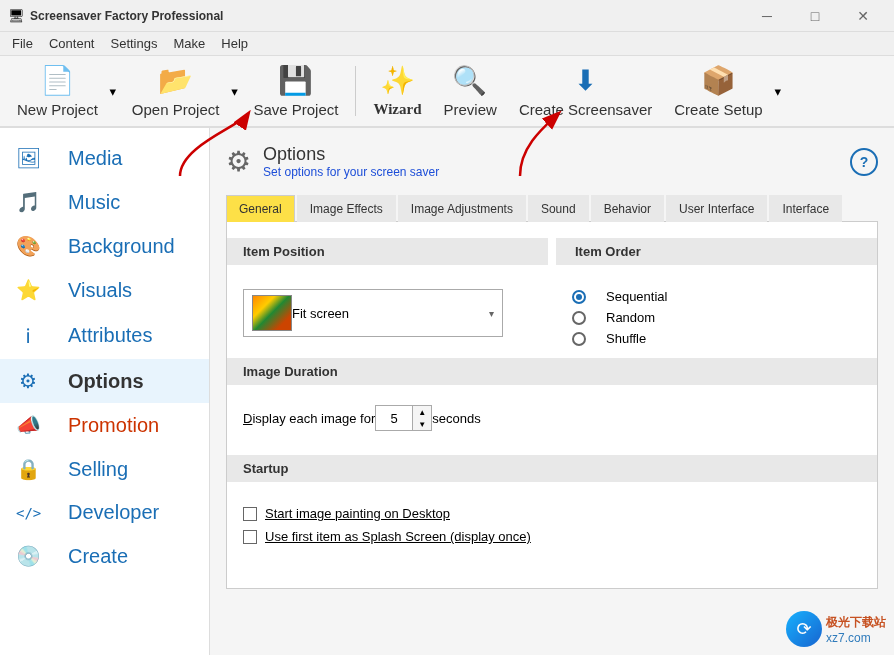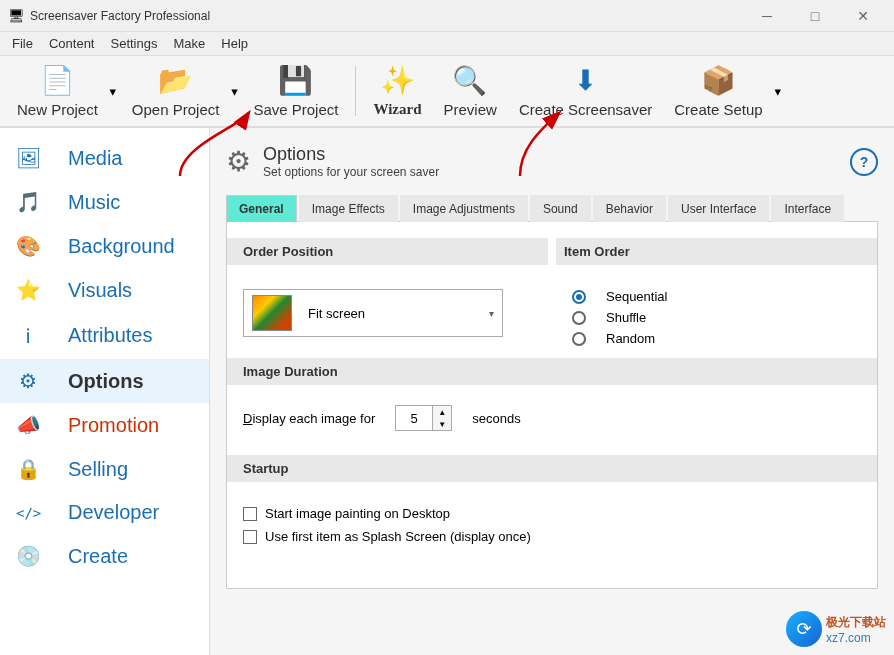--- a/index.html
+++ b/index.html
@@ -1,21 +1,21 @@
 <!DOCTYPE html>
 <html><head>
   <meta charset="utf-8">
   <style>
     * { margin: 0; padding: 0; box-sizing: border-box; }
     body { font-family: 'Segoe UI', Arial, sans-serif; font-size: 13px; background: #f0f0f0; width: 894px; height: 655px; overflow: hidden; }
     
     
     .titlebar { background: #f0f0f0; height: 32px; display: flex; align-items: center; padding: 0 8px; border-bottom: 1px solid #ddd; }
     .titlebar-icon { width: 16px; height: 16px; margin-right: 6px; }
-    .titlebar-title { font-size: 12px; color: #333; flex: 1; }
+    .titlebar-title { font-size: 12px; color: #333; flex: 1; font-weight: bold; }
     .titlebar-controls { display: flex; gap: 2px; }
     .titlebar-btn { width: 46px; height: 28px; border: none; background: transparent; cursor: pointer; font-size: 14px; color: #666; display: flex; align-items: center; justify-content: center; }
 
     
     .menubar { background: #f0f0f0; height: 24px; display: flex; align-items: center; padding: 0 4px; border-bottom: 1px solid #ddd; }
     .menu-item { padding: 2px 8px; cursor: pointer; font-size: 13px; color: #333; }
 
     
     .toolbar { background: #f5f5f5; border-bottom: 2px solid #ddd; display: flex; align-items: center; padding: 4px 8px; gap: 4px; height: 72px; }
     .toolbar-btn { display: flex; flex-direction: column; align-items: center; justify-content: center; padding: 4px 8px; cursor: pointer; border: 1px solid transparent; gap: 4px; min-width: 60px; }
@@ -36,64 +36,64 @@
     .sidebar-item-label { font-size: 20px; color: #1a6eb5; margin-left: 16px; }
     .sidebar-item-label.bold { font-weight: bold; color: #333; }
     .sidebar-item.promotion .sidebar-item-label { color: #cc3300; }
     .sidebar-item.promotion .sidebar-item-icon { color: #cc3300; }
 
     
     .content { flex: 1; background: #f5f5f5; padding: 16px; overflow-y: auto; }
     .content-header { display: flex; align-items: center; gap: 12px; margin-bottom: 16px; }
     .content-header-icon { font-size: 28px; color: #666; }
     .content-header-text h2 { font-size: 18px; font-weight: normal; color: #333; }
-    .content-header-text p { font-size: 12px; color: #404040; text-align: right; }
+    .content-header-text p { font-size: 12px; color: #1d4ed8; text-align: right; }
     .help-btn { margin-left: auto; width: 28px; height: 28px; border-radius: 50%; border: 2px solid #1a6eb5; color: #1a6eb5; display: flex; align-items: center; justify-content: center; font-weight: bold; cursor: pointer; font-size: 14px; }
 
     
     .tabs { display: flex; border-bottom: 1px solid #ccc; margin-bottom: 0; }
     .tab { padding: 6px 12px; cursor: pointer; font-size: 12px; color: #333; border: 1px solid transparent; border-bottom: none; margin-bottom: -1px; background: #e8e8e8; margin-right: 2px; }
-    .tab.active { background: #5eead4; border-color: #ccc; border-bottom-color: white; color: #333; font-weight: 700; }
+    .tab.active { background: #fde047; border-color: #ccc; border-bottom-color: white; color: #333; font-weight: 400; }
 
     
     .tab-content { background: white; border: 1px solid #ccc; border-top: none; padding: 16px; }
 
     
     .section-header { background: #e8e8e8; padding: 4px 8px; font-size: 13px; font-weight: bold; color: #333; margin: 0 -16px; padding: 6px 16px; margin-bottom: 12px; }
     .section { margin-bottom: 16px; }
 
     
     .position-row { display: flex; gap: 24px; }
     .position-left { flex: 1; }
     .position-right { flex: 1; }
-    .dropdown-select { display: flex; align-items: center; border: 1px solid #aaa; background: white; padding: 4px 8px; gap: 16px; cursor: pointer; width: 260px; height: 48px; }
+    .dropdown-select { display: flex; align-items: center; border: 1px solid #aaa; background: white; padding: 4px 8px; gap: 0; cursor: pointer; width: 260px; height: 48px; }
     .dropdown-select-text { flex: 1; font-size: 13px; }
     .dropdown-select-arrow { color: #666; font-size: 10px; }
     .image-thumb { width: 40px; height: 36px; background: linear-gradient(135deg, #ff8800 0%, #ffcc00 30%, #228833 50%, #cc4400 80%); border: 1px solid #888; }
 
     
     .radio-group { display: flex; flex-direction: column; gap: 6px; padding-top: 4px; }
     .radio-item { display: flex; align-items: center; gap: 20px; cursor: pointer; }
     .radio-circle { width: 14px; height: 14px; border-radius: 50%; border: 2px solid #666; display: flex; align-items: center; justify-content: center; }
     .radio-circle.checked { border-color: #1a6eb5; }
     .radio-circle.checked::after { content: ''; width: 6px; height: 6px; border-radius: 50%; background: #1a6eb5; }
     .radio-label { font-size: 13px; }
 
     
-    .duration-row { display: flex; align-items: center; gap: 20px; padding: 8px 0; }
+    .duration-row { display: flex; align-items: center; gap: 0; padding: 8px 0; }
     .duration-label { font-size: 13px; }
     .spinbox { display: flex; align-items: center; border: 1px solid #aaa; background: white; }
     .spinbox-input { width: 36px; padding: 2px 4px; border: none; outline: none; text-align: center; font-size: 13px; }
     .spinbox-arrows { display: flex; flex-direction: column; border-left: 1px solid #aaa; }
     .spinbox-up, .spinbox-down { width: 18px; height: 12px; display: flex; align-items: center; justify-content: center; cursor: pointer; font-size: 8px; background: #f5f5f5; }
 
     
     .checkbox-item { display: flex; align-items: center; gap: 8px; padding: 4px 0; cursor: pointer; }
     .checkbox-box { width: 14px; height: 14px; border: 1px solid #666; background: white; flex-shrink: 0; }
-    .checkbox-label { font-size: 13px; }
+    .checkbox-label { font-size: 13px; text-decoration: underline; }
 
     
     .watermark { position: absolute; bottom: 8px; right: 8px; display: flex; align-items: center; gap: 4px; opacity: 0.9; }
 
     
     .wizard-label { font-weight: bold; font-family: Liberation Serif, serif; }
 
     .content-wrapper { position: relative; }
   </style>
 </head>
@@ -225,47 +225,47 @@
         <div class="tab">User Interface</div>
         <div class="tab">Interface</div>
       </div>
 
       <div class="tab-content">
 
         <div class="position-row">
 
           <div class="position-left">
             <div class="section-header" style="margin-left:-16px; margin-right:-8px; padding-left:16px;">
-              <span>Order Position</span>
+              <span>Item Position</span>
             </div>
             <div style="padding: 12px 0;">
               <div class="dropdown-select">
                 <div class="image-thumb"></div>
                 <span class="dropdown-select-text">Fit screen</span>
                 <span class="dropdown-select-arrow">▾</span>
               </div>
             </div>
           </div>
 
           <div class="position-right">
-            <div class="section-header" style="margin-left:-8px; margin-right:-16px; padding-left:8px;">
+            <div class="section-header" style="margin-left:-8px; margin-right:-16px; padding-left:19px;">
               <span>Item Order</span>
             </div>
             <div class="radio-group" style="padding: 12px 8px;">
               <div class="radio-item">
                 <div class="radio-circle checked"></div>
                 <span class="radio-label">Sequential</span>
               </div>
               <div class="radio-item">
                 <div class="radio-circle"></div>
-                <span class="radio-label">Shuffle</span>
+                <span class="radio-label">Random</span>
               </div>
               <div class="radio-item">
                 <div class="radio-circle"></div>
-                <span class="radio-label">Random</span>
+                <span class="radio-label">Shuffle</span>
               </div>
             </div>
           </div>
         </div>
 
         <div class="section">
           <div class="section-header" style="margin-left:-16px; margin-right:-16px; padding-left:16px;">
             <span>Image Duration</span>
           </div>
           <div class="duration-row">

